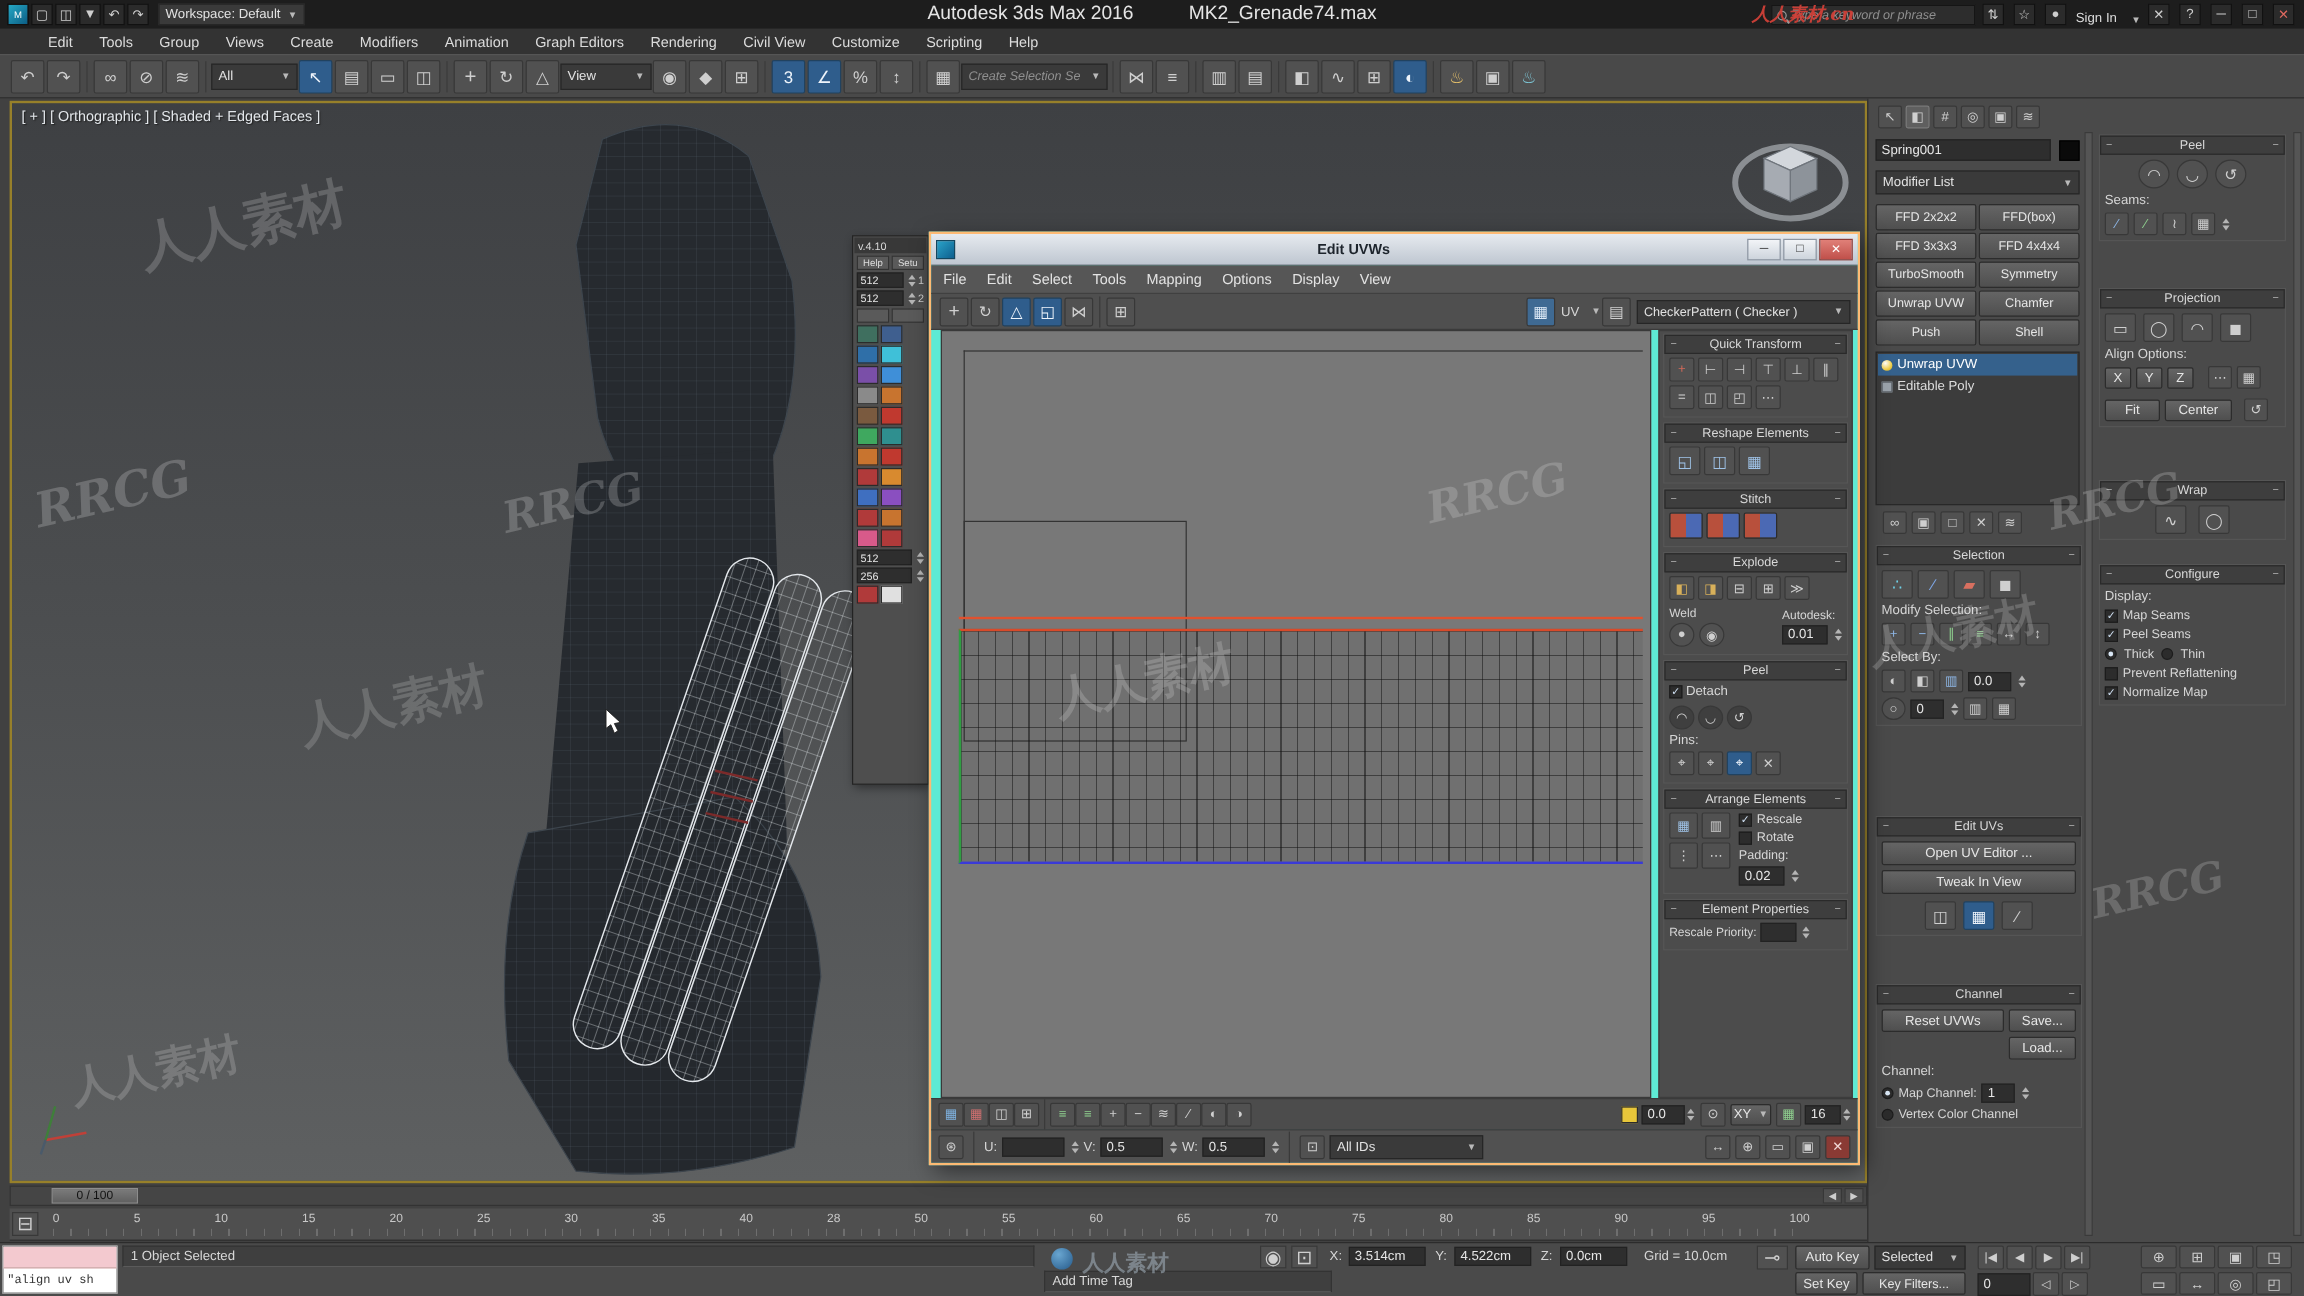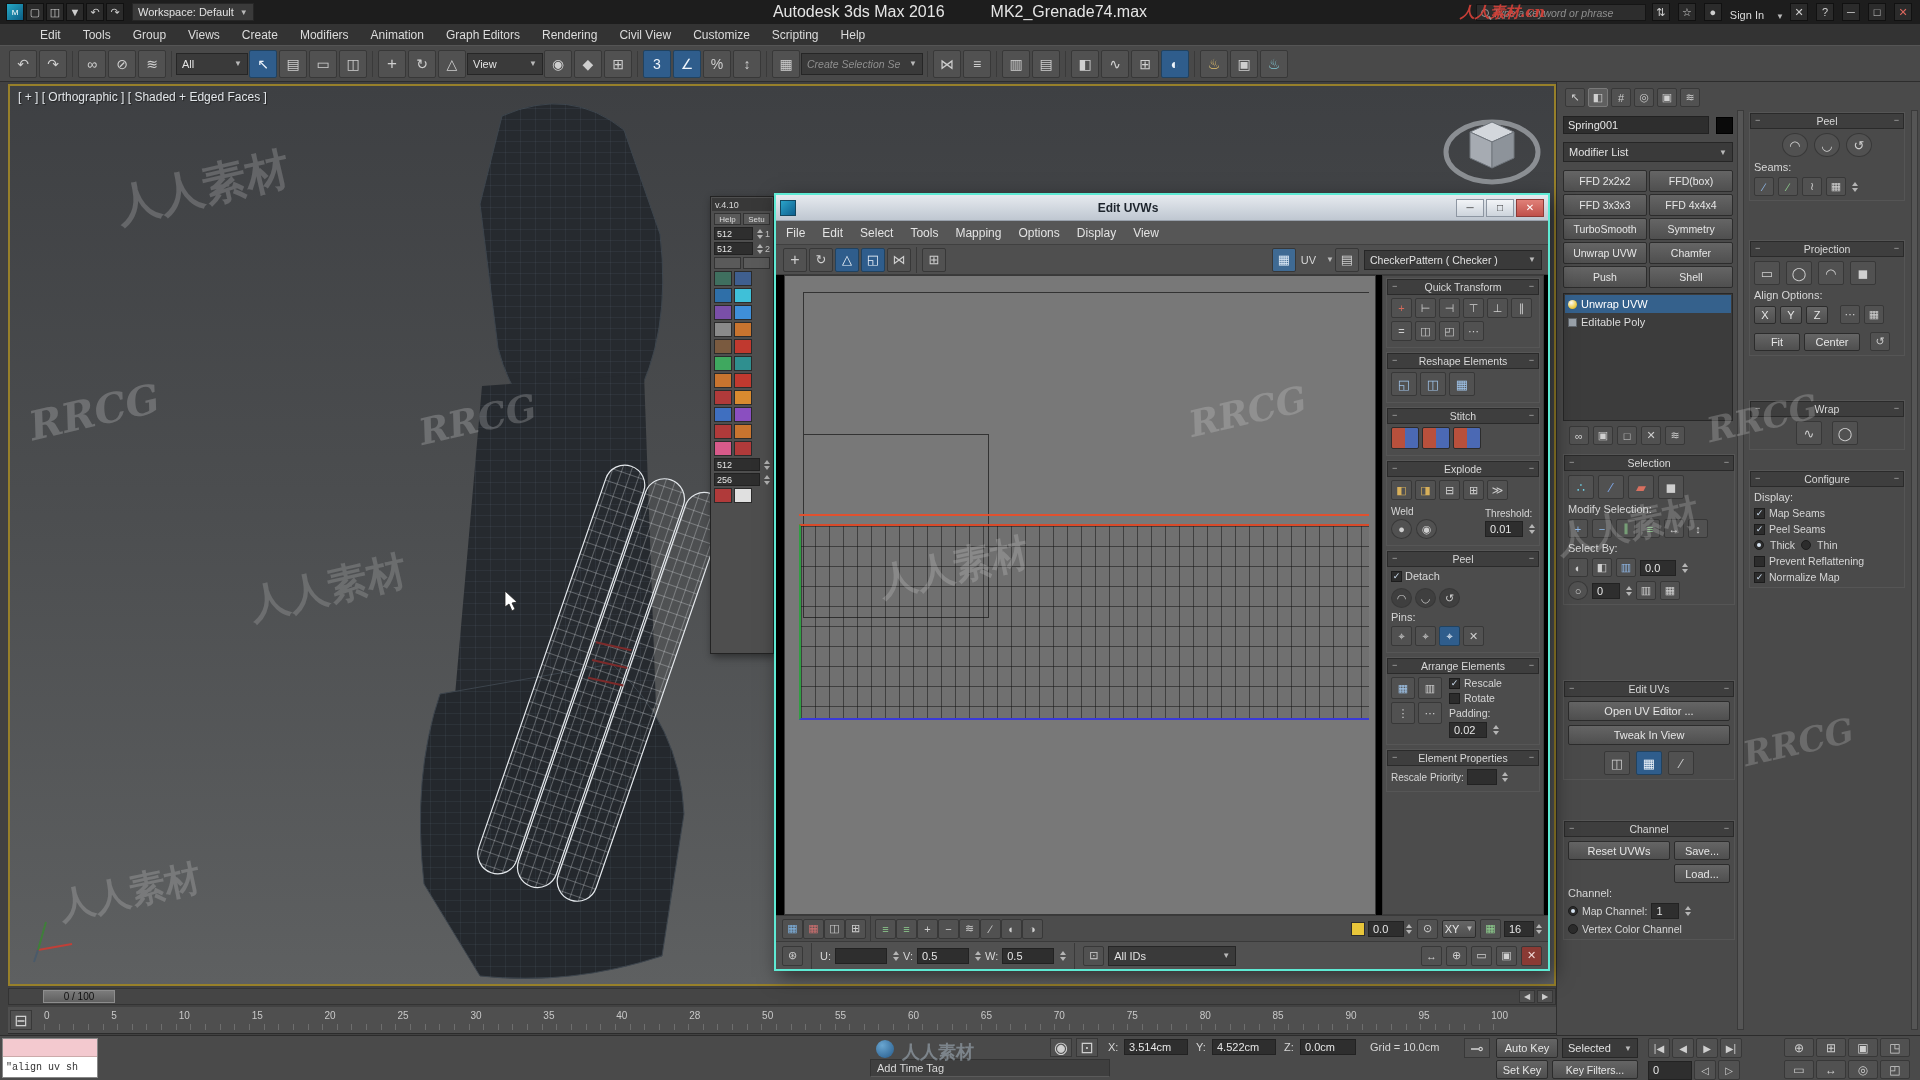--- a/index.html
+++ b/index.html
@@ -48,21 +48,21 @@
   
   #textools{position:absolute;left:710px;top:196px;width:64px;height:458px;background:#4e4e4e;border:1px solid #232323;box-shadow:2px 3px 8px rgba(0,0,0,.45);z-index:5;padding:1px}
   #textools .tt-title{height:13px;background:#383838;color:#d8d8d8;font-size:9px;display:flex;align-items:center;padding:0 3px}
   .tt-row{display:flex;gap:2px;margin:2px 2px 0 2px;align-items:center}
   .tt-btn{height:12px;flex:1;background:#5a5a5a;border:1px solid #333;font-size:8px;color:#ddd;display:flex;align-items:center;justify-content:center}
   .tt-ic{width:18px;height:15px;border:1px solid #2b2b2b;flex:none}
   .tt-fld{background:#2e2e2e;border:1px solid #222;color:#e6e6e6;font-size:9px;height:13px;display:flex;align-items:center;padding:0 2px;flex:1}
   .tt-n{font-size:9px;color:#ccc}
 
   
-  #uvw{position:absolute;left:774px;top:193px;width:776px;height:778px;background:#000000;border:2px solid #5eead4;box-shadow:4px 6px 18px rgba(0,0,0,.5);z-index:6}
+  #uvw{position:absolute;left:774px;top:193px;width:776px;height:778px;background:#5eead4;border:2px solid #fdba74;box-shadow:4px 6px 18px rgba(0,0,0,.5);z-index:6}
   #uvw-title{height:26px;background:linear-gradient(#e6eaef,#bfc7d1);display:flex;align-items:center;padding:0 4px;border-bottom:1px solid #98a0ab}
   #uvw-title .appic{width:16px;height:16px;background:linear-gradient(135deg,#2aa3c9,#0e5f8e);border:1px solid #14475f;margin-right:6px;flex:none}
   #uvw-title .t{flex:1;text-align:center;font-size:12px;font-weight:bold;color:#1d242c}
   .wbtn{width:28px;height:18px;background:linear-gradient(#f2f4f7,#cdd4dc);border:1px solid #8d96a2;font-size:10px;color:#333;display:flex;align-items:center;justify-content:center;margin-left:2px}
   .wbtn.close{background:linear-gradient(#e08078,#c0504a);color:#fff;border-color:#8d3a36}
   #uvw-menu{height:24px;background:#565656;display:flex;align-items:center;gap:17px;padding:0 10px;font-size:12px;color:#e3e3e3;border-bottom:1px solid #404040}
   #uvw-tools{height:30px;background:#4f4f4f;border-bottom:1px solid #3b3b3b;display:flex;align-items:center;padding:0 6px}
   .uvic{width:24px;height:24px;font-size:13px;border-radius:2px;margin:0 1px}
   #uvw-canvas{position:absolute;left:8px;top:80px;width:592px;height:640px;background:#787878;border:1px solid #393939;overflow:hidden}
   #uvw-panel{position:absolute;left:606px;top:80px;width:162px;height:640px;background:#4c4c4c;border:1px solid #3c3c3c;padding:2px 3px}
@@ -443,21 +443,21 @@
         </div>
         <div class="cnt" style="justify-content:space-between">
           <div style="display:flex;flex-direction:column;gap:2px">
             <span class="lbl" style="font-size:10px">Weld</span>
             <div class="irow">
               <div class="ic sic round">●</div>
               <div class="ic sic round">◉</div>
             </div>
           </div>
           <div style="display:flex;flex-direction:column;gap:2px;align-items:flex-start">
-            <span class="lbl" style="font-size:10px">Threshold:</span>
+            <span class="lbl" style="font-size:10px">Autodesk:</span>
             <div class="irow">
               <div class="fld" style="width:38px">0.01</div>
               <span class="spn">
                   <i class="u"></i>
                   <i class="d"></i>
                 </span>
             </div>
           </div>
         </div>
       </div>
@@ -851,20 +851,21 @@
       <span>100</span>
     </div>
     <div id="ruler-ticks"></div>
   </div>
 
   <div id="statusbar">
     <div id="listener">
       <div class="pink"></div>
       <div class="txt">"align uv sh</div>
     </div>
+    <div class="sfld abs" style="left:102px;top:2px;width:760px">1 Object Selected</div>
     <div class="sfld abs" style="left:870px;top:23px;width:240px">Add Time Tag</div>
     <div class="ic abs" style="left:1050px;top:2px;width:22px;height:19px">◉</div>
     <div class="ic abs" style="left:1076px;top:2px;width:22px;height:19px">⊡</div>
     <span class="lbl abs" style="left:1108px;top:5px">X:</span>
     <div class="fld abs" style="left:1124px;top:3px;width:64px">3.514cm</div>
     <span class="lbl abs" style="left:1196px;top:5px">Y:</span>
     <div class="fld abs" style="left:1212px;top:3px;width:64px">4.522cm</div>
     <span class="lbl abs" style="left:1284px;top:5px">Z:</span>
     <div class="fld abs" style="left:1300px;top:3px;width:56px">0.0cm</div>
     <span class="lbl abs" style="left:1370px;top:5px">Grid = 10.0cm</span>

